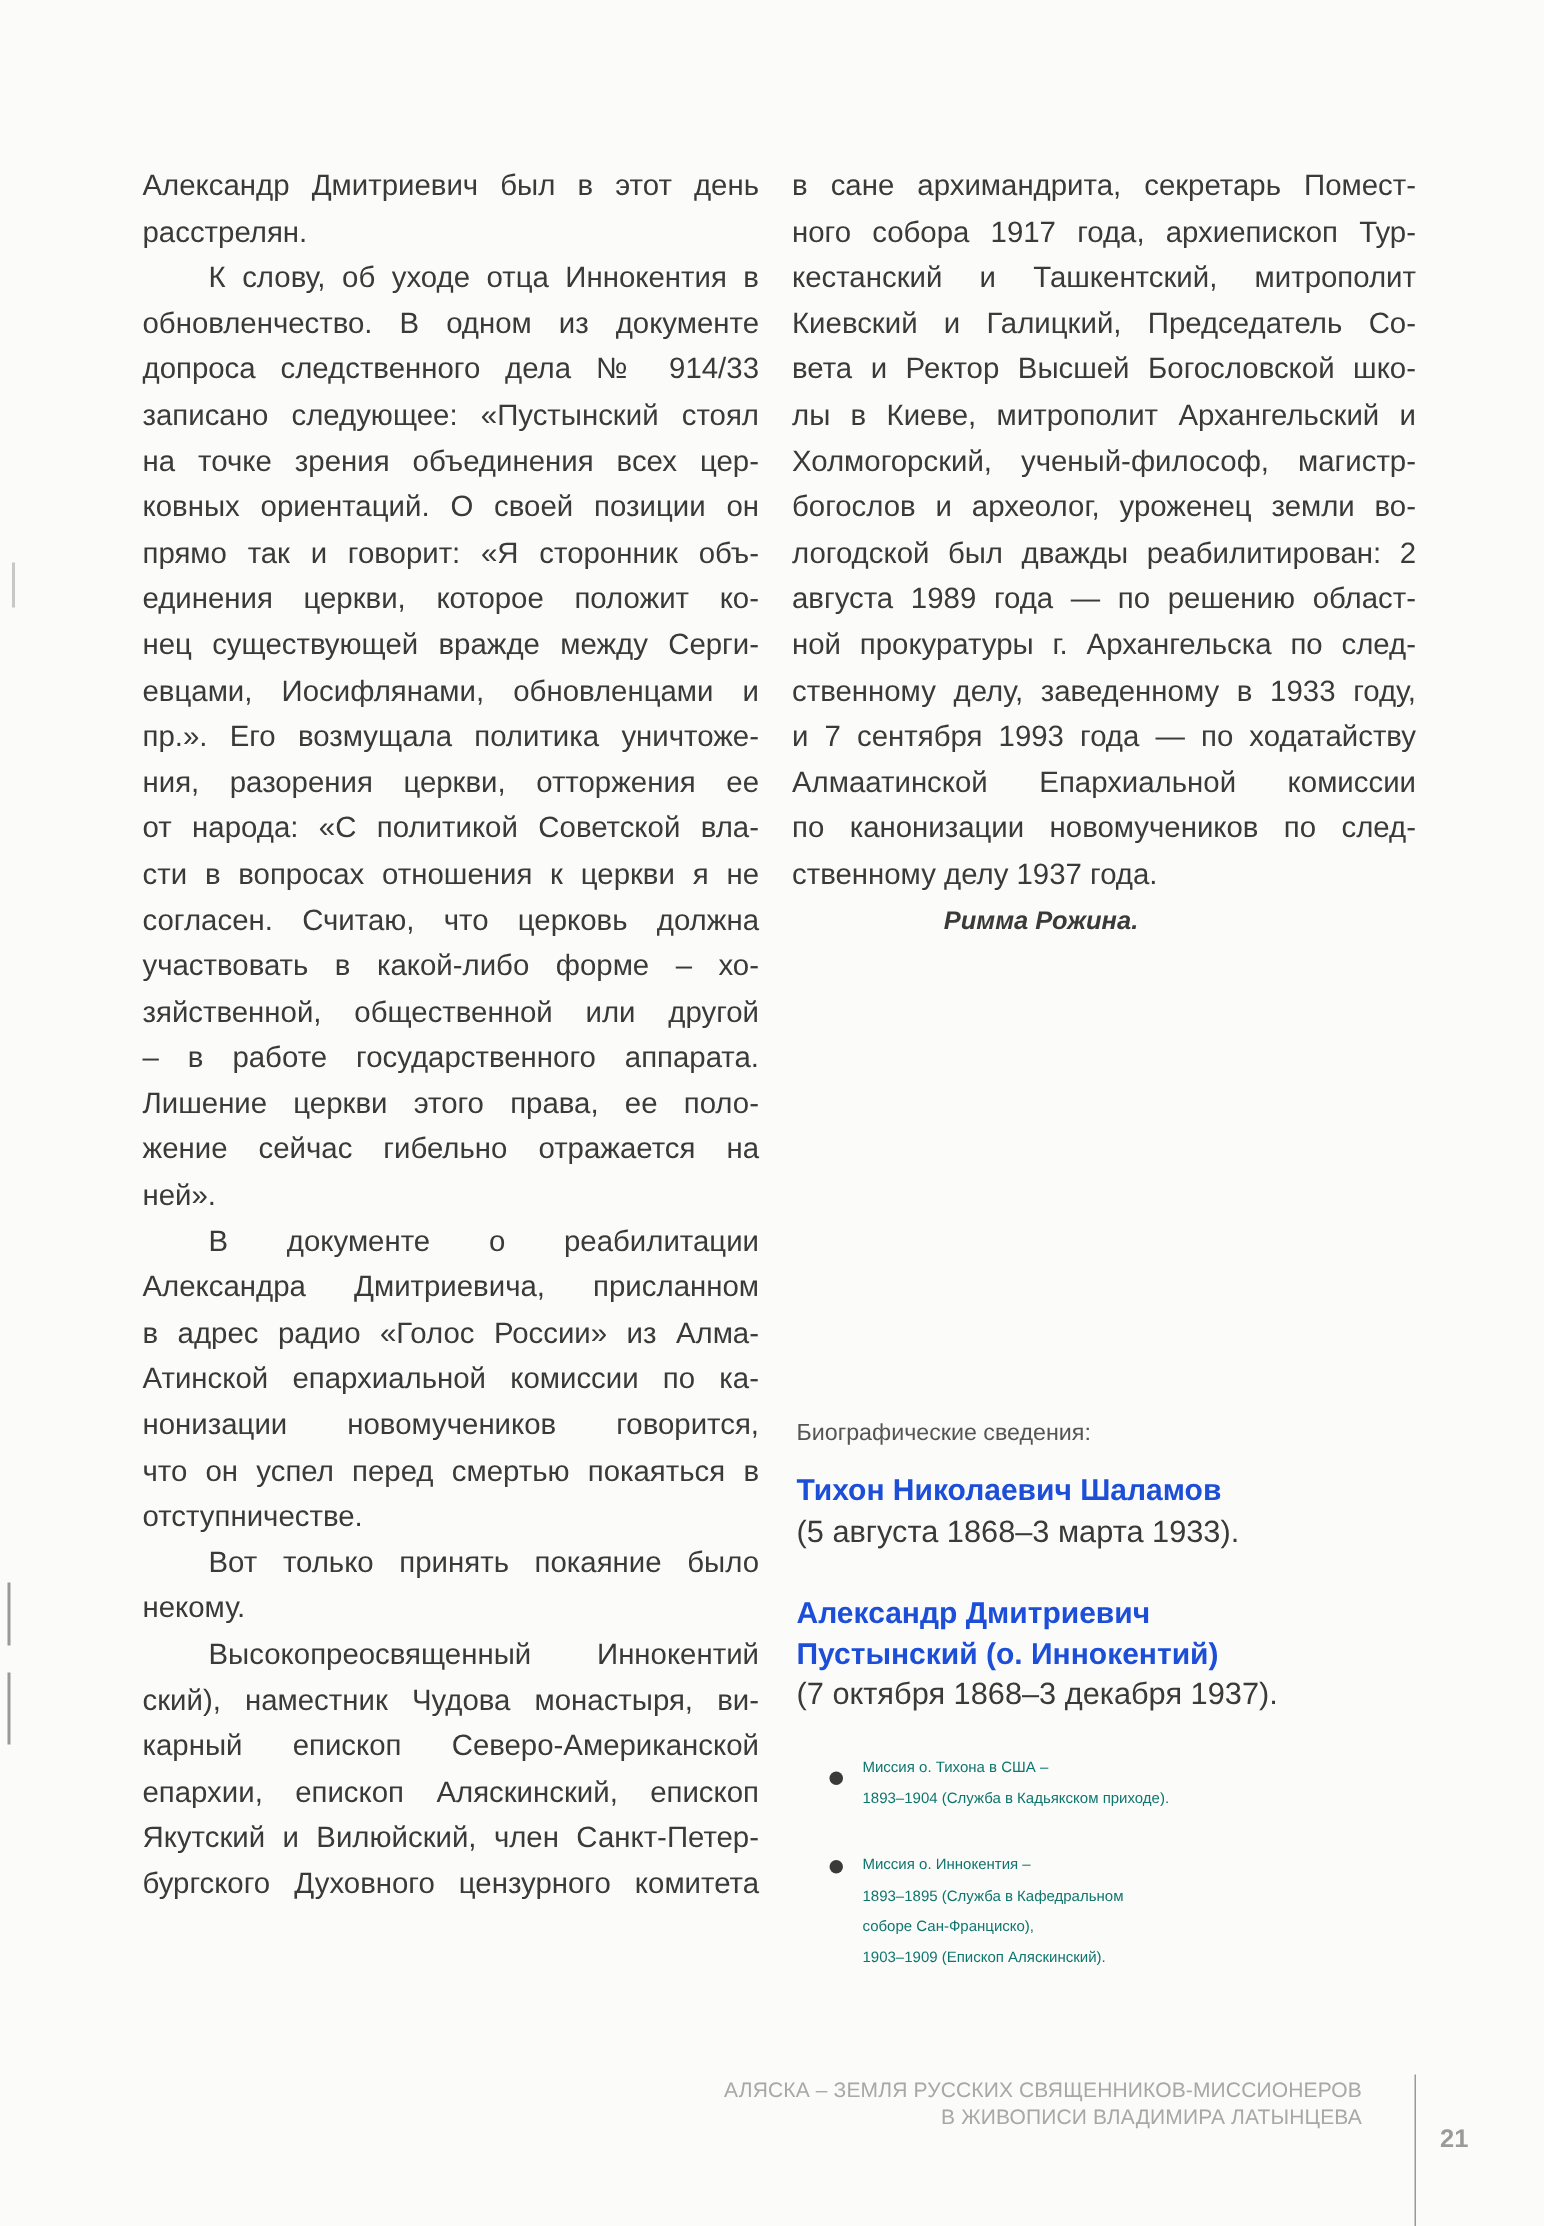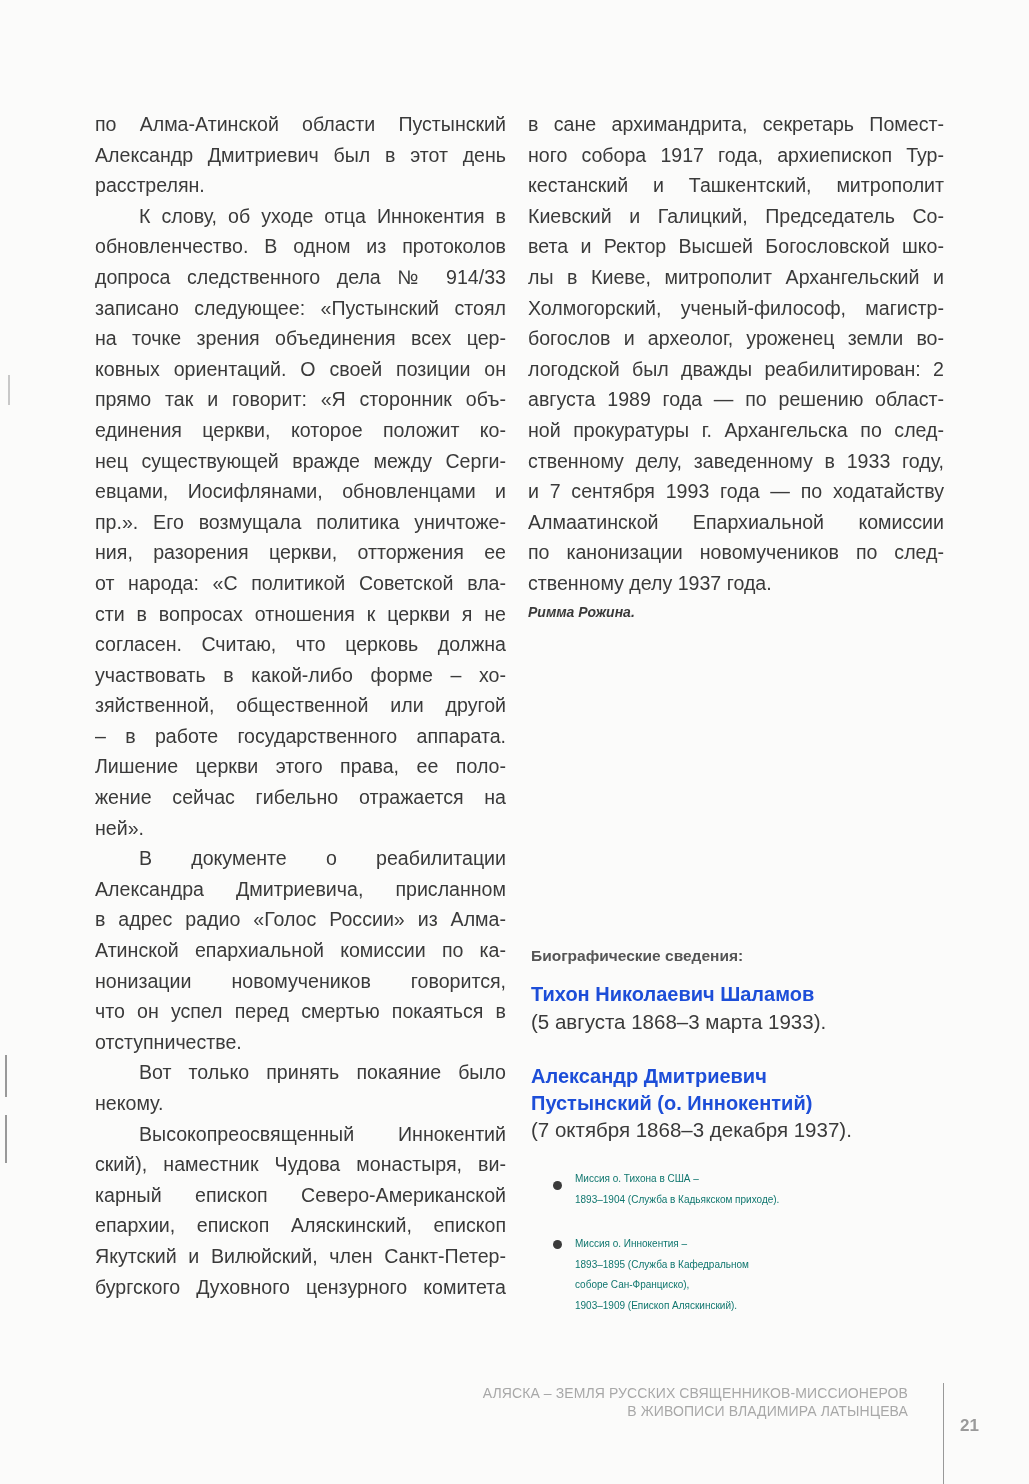--- a/index.html
+++ b/index.html
@@ -14,26 +14,26 @@
     font-size: 19.6px; line-height: 30.6px;
     text-align: justify;
   }
   .col-left { left: 95px; width: 411px; }
   .col-right { left: 528px; width: 416px; }
   .line { display: block; white-space: nowrap; text-align: justify; text-align-last: justify; height: 30.6px; }
   .line.last { text-align-last: left; }
   .line.indent { padding-left: 44px; }
   .signature {
     position: absolute; left: 528px; width: 332px; top: 604px;
-    text-align: left; font-weight: bold; font-style: italic;
-    font-size: 14px; color: #3a3a3a;
+    text-align: center; font-weight: bold; font-style: italic;
+    font-size: 17px; color: #3a3a3a;
   }
   .bio-label {
     position: absolute; left: 531px; top: 947px;
-    font-size: 15.5px; color: #555; font-weight: bold;
+    font-size: 15.5px; color: #555;
   }
   .bio-name {
     position: absolute; left: 531px; font-weight: bold;
     font-size: 20px; line-height: 26px; color: #1d4ed8;
   }
   .bio-dates {
     position: absolute; left: 531px; font-size: 20.5px; line-height: 26px; color: #3a3a3a;
   }
   .mission {
     position: absolute; left: 575px; font-size: 10px; line-height: 20.5px; color: #0f766e;
@@ -52,25 +52,24 @@
   .page-number {
     position: absolute; left: 960px; top: 1384px; font-weight: bold;
     font-size: 17px; color: #9a9a9a; margin-top: 32px;
   }
   .edge-mark { position: absolute; background: #999; width: 2px; }
 </style>
 </head>
 <body>
 
 <div class="col col-left" id="left-col">
-    <span class="line">по Алма-Атинской области Пустынский</span>
     <span class="line">Александр Дмитриевич был в этот день</span>
     <span class="line last">расстрелян.</span>
     <span class="line indent">К слову, об уходе отца Иннокентия в</span>
-    <span class="line">обновленчество. В одном из протоколов</span>
+    <span class="line">обновленчество. В одном из документе</span>
     <span class="line">допроса следственного дела № 914/33</span>
     <span class="line">записано следующее: «Пустынский стоял</span>
     <span class="line">на точке зрения объединения всех цер-</span>
     <span class="line">ковных ориентаций. О своей позиции он</span>
     <span class="line">прямо так и говорит: «Я сторонник объ-</span>
     <span class="line">единения церкви, которое положит ко-</span>
     <span class="line">нец существующей вражде между Серги-</span>
     <span class="line">евцами, Иосифлянами, обновленцами и</span>
     <span class="line">пр.». Его возмущала политика уничтоже-</span>
     <span class="line">ния, разорения церкви, отторжения ее</span>

